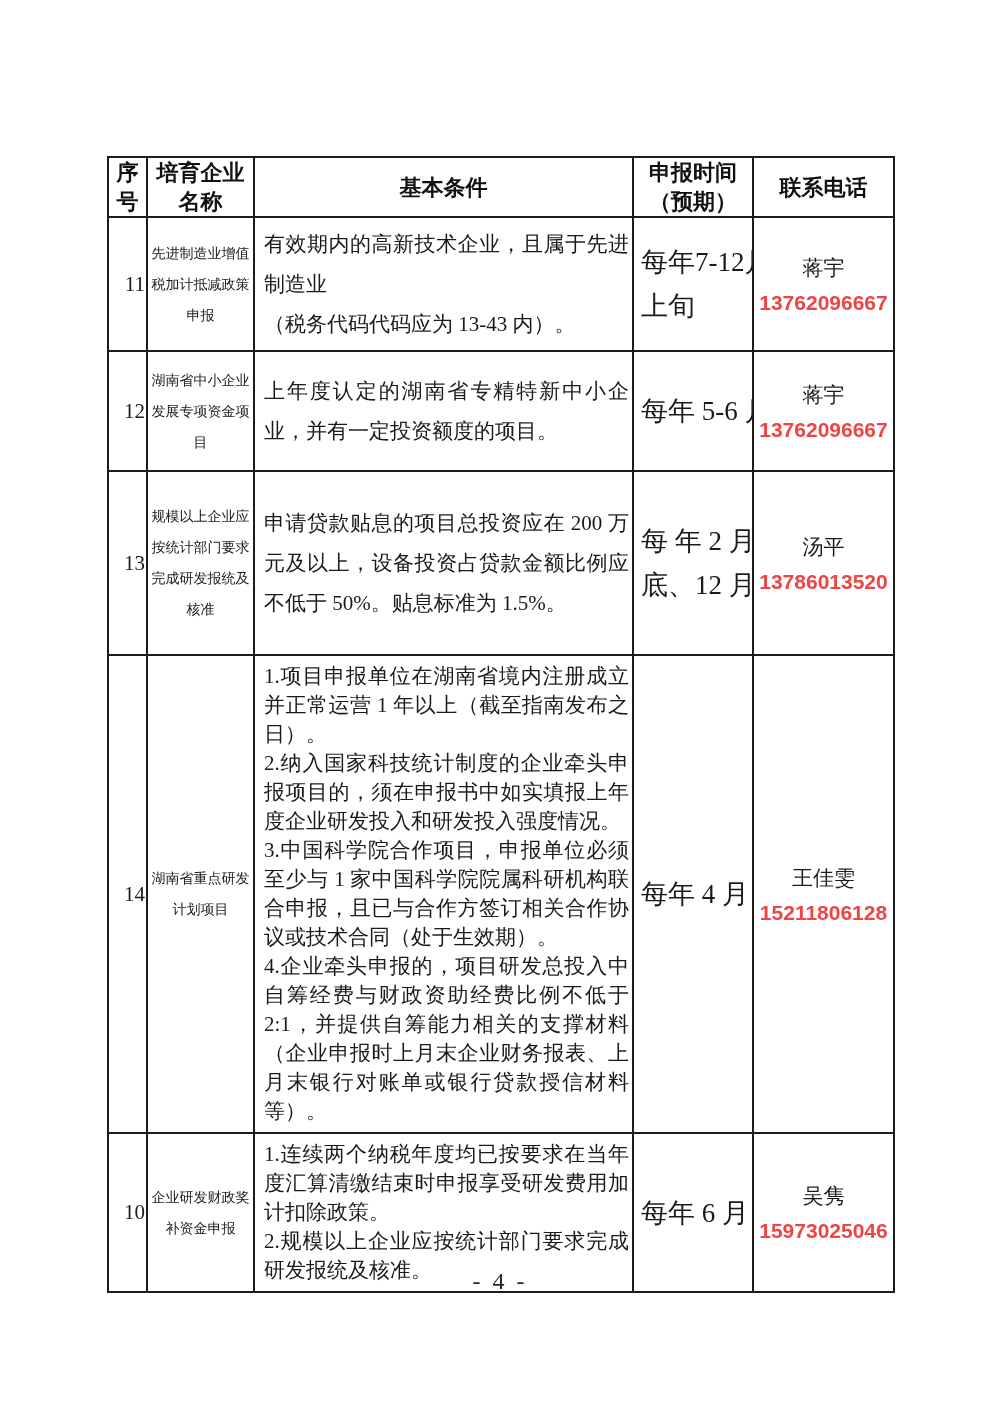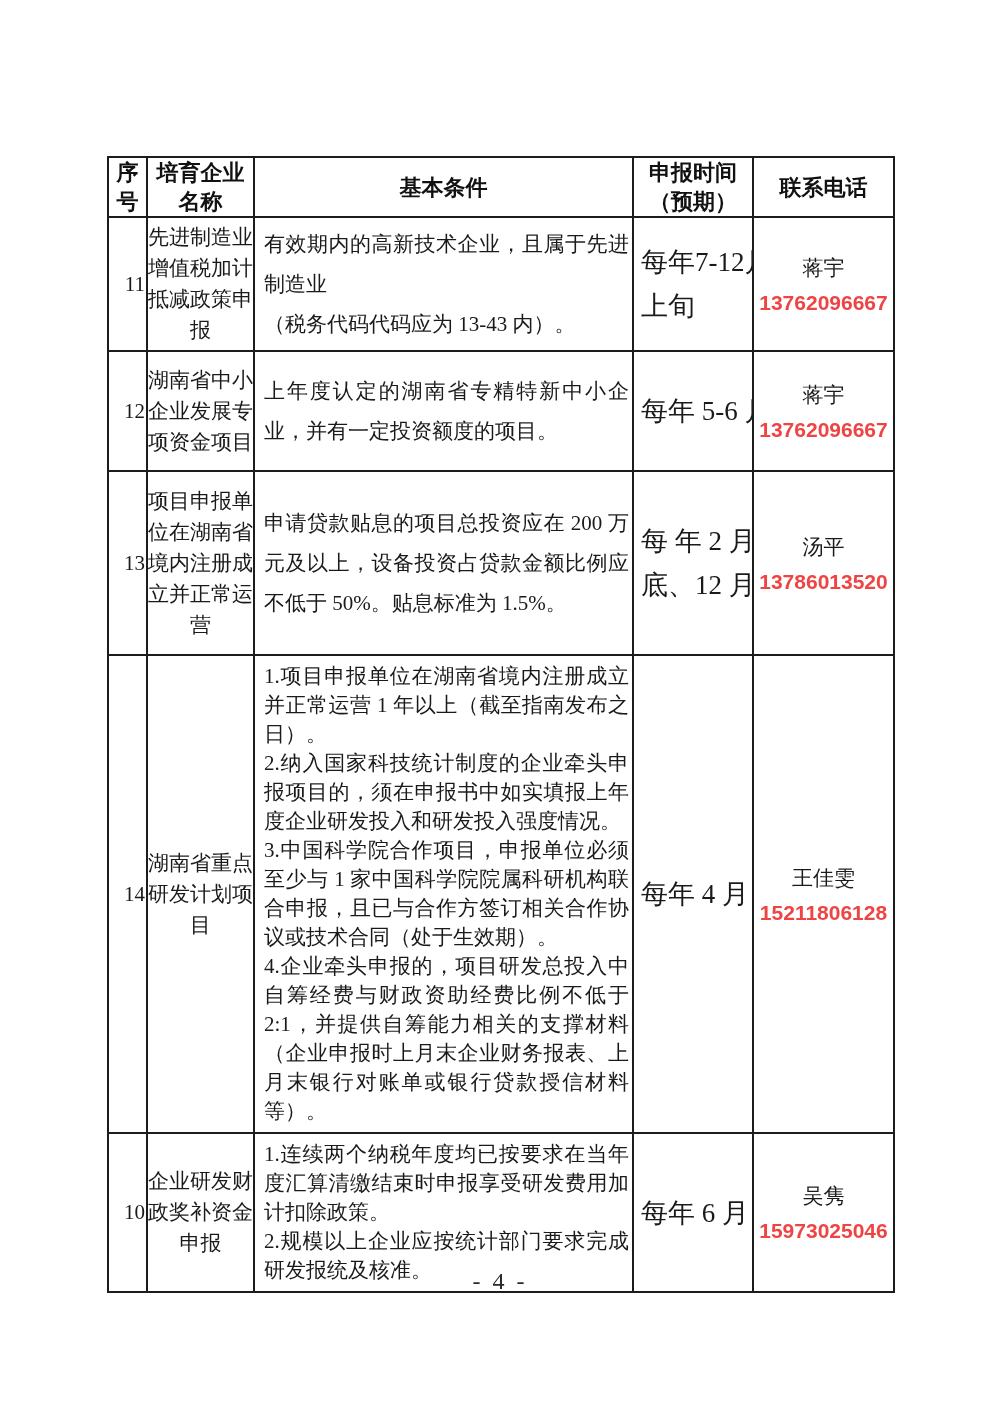--- a/index.html
+++ b/index.html
@@ -44,21 +44,21 @@
     text-align:center;
     padding:0 2px;
     color:#111;
   }
   td.c-no {
     text-align:right;
     font-size:21px;
   }
   td.c-name {
     text-align:center;
-    font-size:21px;
+    font-size:14px;
     line-height:31px;
     padding:4px 0;
   }
   td.c-cond {
     font-size:21px;
     padding:6px 3px 6px 9px;
   }
   td.c-cond .para {
     text-align:justify;
     margin:0;
@@ -149,21 +149,21 @@
           <div class="tline">每年 5-6 月</div>
         </td>
         <td class="c-phone">
           <div class="contact-name">蒋宇</div>
           <div class="phone-number">13762096667</div>
         </td>
       </tr>
 
       <tr class="h-r13">
         <td class="c-no">13</td>
-        <td class="c-name">项目申报单位在湖南省境内注册成立并正常运营</td>
+        <td class="c-name">规模以上企业应按统计部门要求完成研发报统及核准</td>
         <td class="c-cond roomy">
           <div class="para">申请贷款贴息的项目总投资应在 200 万元及以上，设备投资占贷款金额比例应不低于 50%。贴息标准为 1.5%。</div>
         </td>
         <td class="c-time left">
           <div class="tline">每 年 2 月</div>
           <div class="tline">底、12 月底</div>
         </td>
         <td class="c-phone">
           <div class="contact-name">汤平</div>
           <div class="phone-number">13786013520</div>

